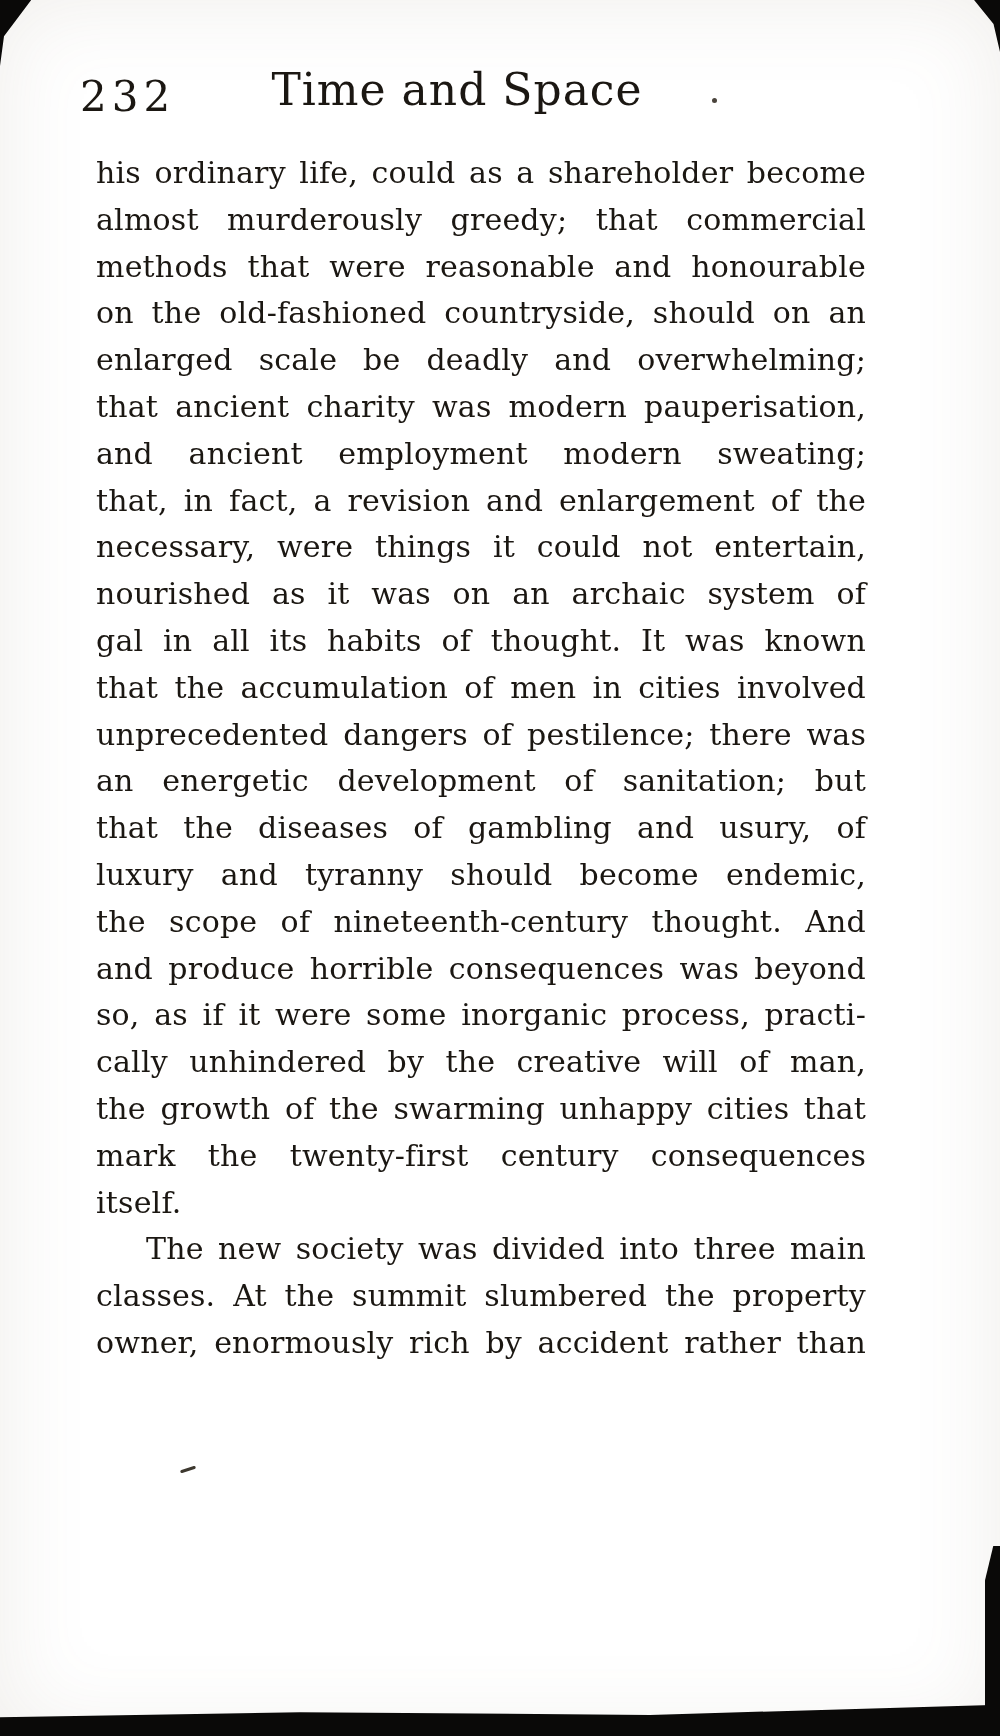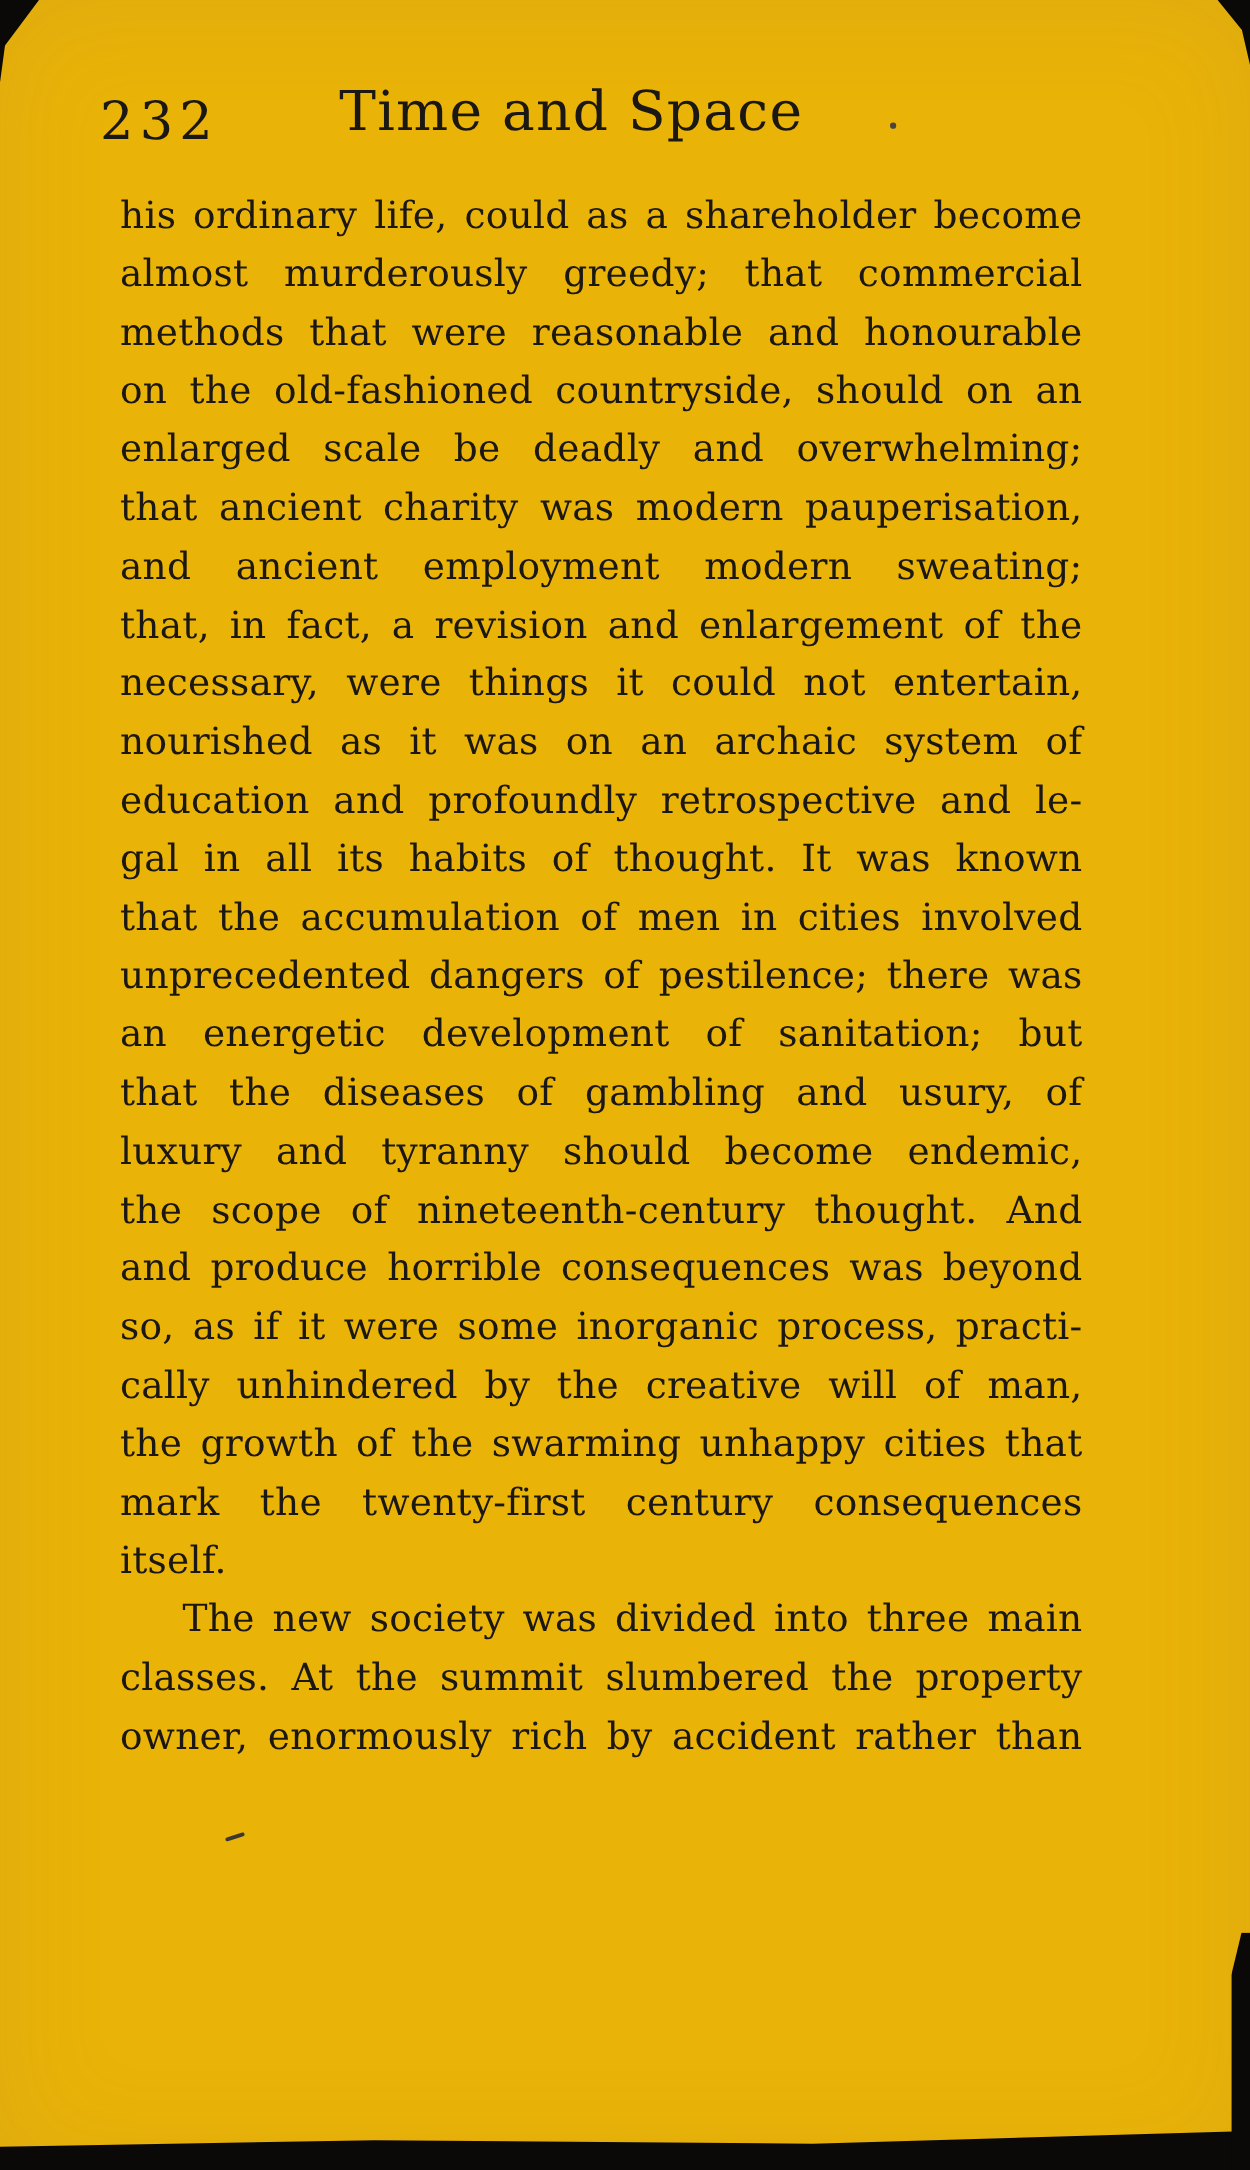--- a/index.html
+++ b/index.html
@@ -3,21 +3,21 @@
 <meta charset="utf-8">
 <style>
   * { margin: 0; padding: 0; box-sizing: border-box; }
   html, body { width: 1000px; height: 1736px; }
   body { background: #efece3; }
 
   .page {
     position: relative;
     width: 1000px;
     height: 1736px;
-    background: #eab308;
+    background: #ffffff;
     overflow: hidden;
     font-family: "DejaVu Serif", "Liberation Serif", serif;
     color: #1b1712;
     box-shadow: inset 0 0 90px rgba(120,105,80,0.12);
   }
 
   
   .running-head {
     position: absolute;
     top: 64px;
@@ -110,21 +110,20 @@
       <div class="line">his ordinary life, could as a shareholder become</div>
       <div class="line">almost murderously greedy; that commercial</div>
       <div class="line">methods that were reasonable and honourable</div>
       <div class="line">on the old-fashioned countryside, should on an</div>
       <div class="line">enlarged scale be deadly and overwhelming;</div>
       <div class="line">that ancient charity was modern pauperisation,</div>
       <div class="line">and ancient employment modern sweating;</div>
       <div class="line">that, in fact, a revision and enlargement of the</div>
       <div class="line">necessary, were things it could not entertain,</div>
       <div class="line">nourished as it was on an archaic system of</div>
-      <div class="line">education and profoundly retrospective and le-</div>
       <div class="line">gal in all its habits of thought.  It was known</div>
       <div class="line">that the accumulation of men in cities involved</div>
       <div class="line">unprecedented dangers of pestilence; there was</div>
       <div class="line">an energetic development of sanitation; but</div>
       <div class="line">that the diseases of gambling and usury, of</div>
       <div class="line">luxury and tyranny should become endemic,</div>
       <div class="line">the scope of nineteenth-century thought.  And</div>
       <div class="line">and produce horrible consequences was beyond</div>
       <div class="line">so, as if it were some inorganic process, practi-</div>
       <div class="line">cally unhindered by the creative will of man,</div>

